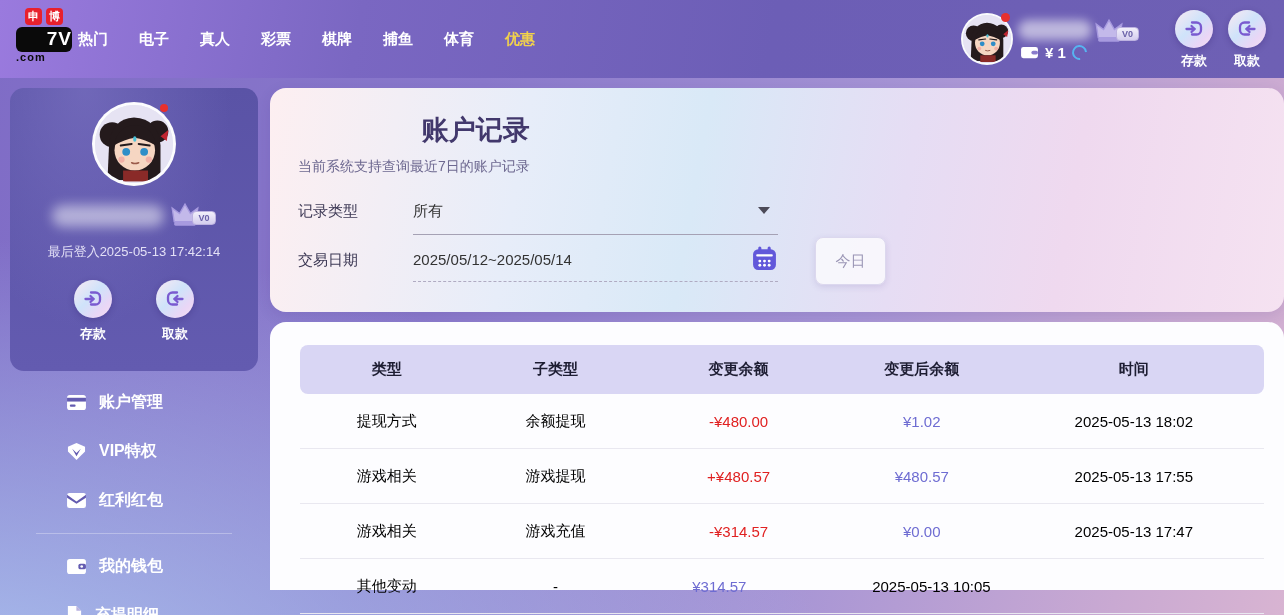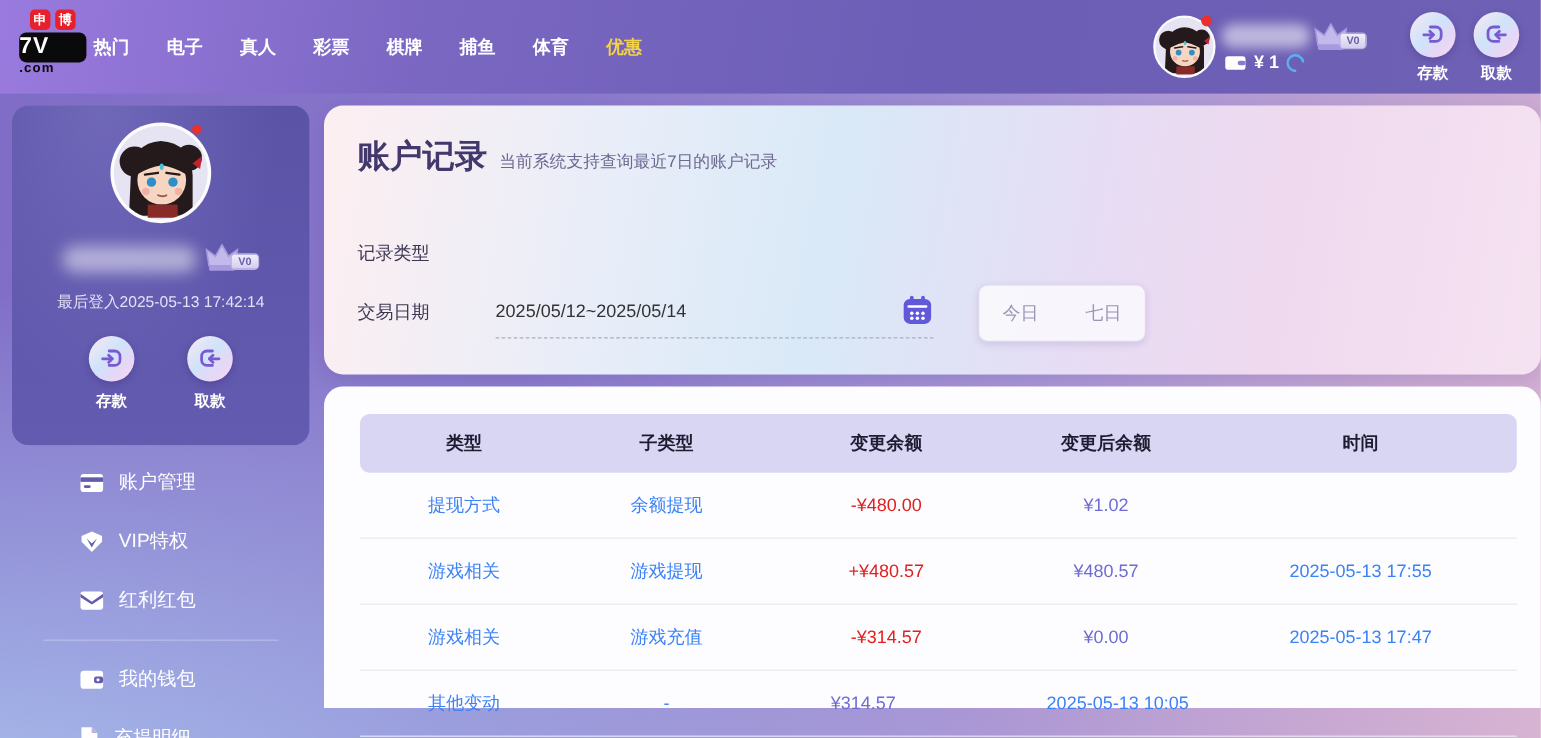--- a/index.html
+++ b/index.html
@@ -15,21 +15,21 @@
   
   .navbar{
     position:absolute; left:0; top:0; width:1284px; height:78px;
     background:linear-gradient(100deg,#9a7ade 0%, #7a67c2 28%, #6c5eb6 60%, #6e60b4 100%);
   }
   .logo{ position:absolute; left:16px; top:8px; width:56px; cursor:pointer; }
   .logo-badges{ display:flex; gap:4px; justify-content:center; }
   .logo-badge{ width:17px; height:17px; background:#e8202c; color:#fff; border-radius:4px;
     font-size:11px; font-weight:bold; display:flex; align-items:center; justify-content:center; }
   .logo-main{ margin-top:2px; background:#0a0a0a; color:#fff; border-radius:6px;
-    font-size:19px; font-weight:bold; text-align:left; padding:1px 0 2px; letter-spacing:1px; }
+    font-size:19px; font-weight:bold; text-align:right; padding:1px 0 2px; letter-spacing:1px; }
   .logo-suffix{ color:#0a0a0a; font-weight:bold; font-size:11px; letter-spacing:1px; margin-top:-1px;}
   .nav-list{ position:absolute; left:78px; top:0; height:78px; display:flex; align-items:center; gap:31px; }
   .nav-item{ color:#fff; font-size:15px; font-weight:bold; cursor:pointer; white-space:nowrap; }
   .nav-item.highlight{ color:#f2d24b; }
 
   .nb-avatar-wrap{ position:absolute; left:961px; top:13px; width:52px; height:52px; cursor:pointer;}
   .avatar-circle{ width:100%; height:100%; border-radius:50%; overflow:hidden; border:2px solid rgba(255,255,255,.85); background:#dfe2f2;}
   .nb-red-dot{ position:absolute; right:3px; top:0px; width:9px; height:9px; border-radius:50%; background:#e8302c; }
   .nb-user-blur{ position:absolute; left:1018px; top:20px; width:74px; height:20px; border-radius:10px;
     background:rgba(255,255,255,.55); filter:blur(5px); }
@@ -61,28 +61,28 @@
   .sb-user-row{ position:absolute; left:0; top:112px; width:100%; display:flex; justify-content:center; align-items:flex-end; }
   .sb-user-blur{ width:112px; height:22px; border-radius:11px; background:rgba(255,255,255,.5); filter:blur(6px); }
   .sb-lastlogin{ position:absolute; left:0; top:155px; width:100%; text-align:center;
     color:#e3e0f6; font-size:13px; }
   .sb-actions{ position:absolute; left:0; top:192px; width:100%; display:flex; justify-content:center; gap:26px; }
   .sb-action{ width:56px; text-align:center; cursor:pointer; }
   .sb-action .lbl{ color:#fff; font-size:13px; font-weight:bold; margin-top:7px; }
 
   .sb-menu{ position:absolute; left:10px; top:378px; width:248px; }
   .sb-menu-item{ display:flex; align-items:center; gap:12px; padding:14px 0 14px 56px; cursor:pointer; }
-  .sb-menu-item .label{ color:#fff; font-size:16px; font-weight:normal; }
+  .sb-menu-item .label{ color:#fff; font-size:16px; font-weight:bold; }
   .sb-divider{ height:1px; background:rgba(255,255,255,.3); margin:8px 26px; }
 
   
   .panel1{ position:absolute; left:270px; top:88px; width:1014px; height:224px; border-radius:16px;
     background:linear-gradient(100deg,#fdeff1 0%, #e7edf9 25%, #d9e9f7 42%, #e6ddf4 62%, #efd9ef 78%, #f5e2f1 100%);
     box-shadow:0 4px 14px rgba(60,40,120,.12); }
-  .p1-titlerow{ position:absolute; left:28px; top:24px; display:flex; align-items:flex-end; gap:10px; }
+  .p1-titlerow{ position:absolute; left:28px; top:24px; display:flex; align-items:flex-end; gap:10px;flex-direction:column; }
   .p1-title{ font-size:27px; font-weight:bold; color:#42386c; }
   .p1-subtitle{ font-size:14px; color:#6d6890; padding-bottom:4px; }
 
   .filter-label{ position:absolute; left:28px; font-size:15px; color:#3c3854; }
   .filter-field{ position:absolute; left:143px; width:365px; }
   .ff-value{ font-size:15px; color:#333; }
   .ff-underline{ margin-top:13px; border-bottom:1px solid #a5a1b4; }
   .ff-underline.dashed{ border-bottom:1px dashed #b0abc2; }
   .caret{ position:absolute; right:8px; top:5px; width:0; height:0;
     border-left:6px solid transparent; border-right:6px solid transparent; border-top:7px solid #4c4a58; }
@@ -95,21 +95,21 @@
   .rtab.active{ background:linear-gradient(180deg,#8a7ad2,#6f60c0); color:#fff; font-weight:bold; }
 
   .panel2{ position:absolute; left:270px; top:322px; width:1014px; height:268px;
     border-radius:16px 16px 0 0; background:#fdfdff; }
   .tbl{ position:absolute; left:30px; top:23px; width:964px; }
   .tbl-header{ display:flex; height:49px; align-items:center; background:#d9d6f4; border-radius:8px; }
   .tbl-row{ display:flex; height:55px; align-items:center; border-bottom:1px solid #e9e8f0; background:transparent; }
   .col{ text-align:center; font-size:15px; }
   .c1{ width:18%; } .c2{ width:17%; } .c3{ width:21%; } .c4{ width:17%; } .c5{ width:27%; }
   .tbl-header .col{ font-weight:bold; color:#1d1d32; }
-  .tbl-row .col{ color:#3b82f6; }
+  .tbl-row .col{ color:#000000; }
   .tbl-row .change{ color:#e02121; }
   .tbl-row .after{ color:#6e6cd2; }
 
   .icon-white{ display:inline-flex; }
 </style>
 </head>
 <body>
 
 <svg width="0" height="0" style="position:absolute">
   <defs>
@@ -305,20 +305,25 @@
   </nav>
 </aside>
 
 <section class="panel1">
   <div class="p1-titlerow">
     <span class="p1-title">账户记录</span>
     <span class="p1-subtitle">当前系统支持查询最近7日的账户记录</span>
   </div>
 
   <div class="filter-label" style="top:114px">记录类型</div>
+  <div class="filter-field" style="top:114px">
+    <div class="ff-value">所有</div>
+    <span class="caret"></span>
+    <div class="ff-underline"></div>
+  </div>
 
   <div class="filter-label" style="top:163px">交易日期</div>
   <div class="filter-field" style="top:163px">
     <div class="ff-value">2025/05/12~2025/05/14</div>
     <span class="cal-icon">
       <svg viewBox="0 0 26 26" width="27" height="27">
         <rect x="2" y="4" width="22" height="20" rx="5" fill="#6258da"></rect>
         <rect x="7" y="1.5" width="3" height="5" rx="1.5" fill="#6258da"></rect>
         <rect x="16" y="1.5" width="3" height="5" rx="1.5" fill="#6258da"></rect>
         <rect x="5" y="9" width="16" height="2" rx="1" fill="#fff"></rect>
@@ -328,39 +333,39 @@
         <circle cx="8.5" cy="19.5" r="1.4" fill="#fff"></circle>
           <circle cx="13" cy="19.5" r="1.4" fill="#fff"></circle>
           <circle cx="17.5" cy="19.5" r="1.4" fill="#fff"></circle>
       </svg>
     </span>
     <div class="ff-underline dashed"></div>
   </div>
 
   <div class="range-tabs">
     <button class="rtab">今日</button>
-    <button class="rtab">七日</button>
   </div>
 </section>
 
 <section class="panel2">
   <div class="tbl">
     <div class="tbl-header">
       <div class="col c1">类型</div>
       <div class="col c2">子类型</div>
       <div class="col c3">变更余额</div>
       <div class="col c4">变更后余额</div>
       <div class="col c5">时间</div>
     </div>
 
     <div class="tbl-row">
       <div class="col c1">提现方式</div>
       <div class="col c2">余额提现</div>
       <div class="col c3 change">-¥480.00</div>
       <div class="col c4 after">¥1.02</div>
+      <div class="col c5">2025-05-13 18:02</div>
     </div>
     <div class="tbl-row">
       <div class="col c1">游戏相关</div>
       <div class="col c2">游戏提现</div>
       <div class="col c3 change">+¥480.57</div>
       <div class="col c4 after">¥480.57</div>
       <div class="col c5">2025-05-13 17:55</div>
     </div>
     <div class="tbl-row">
       <div class="col c1">游戏相关</div>

